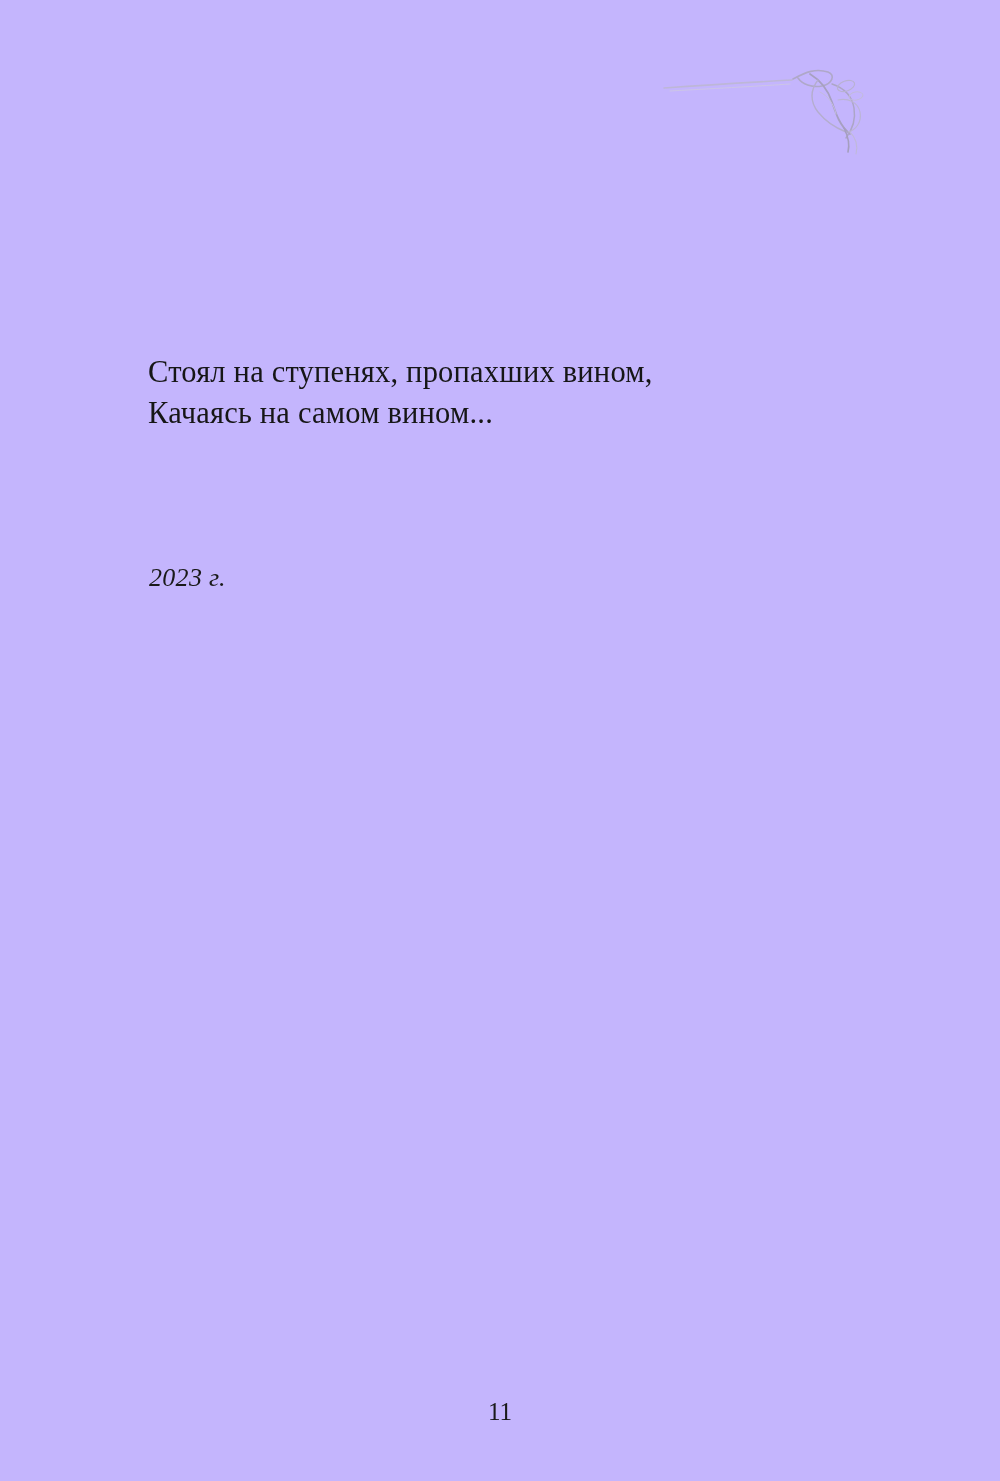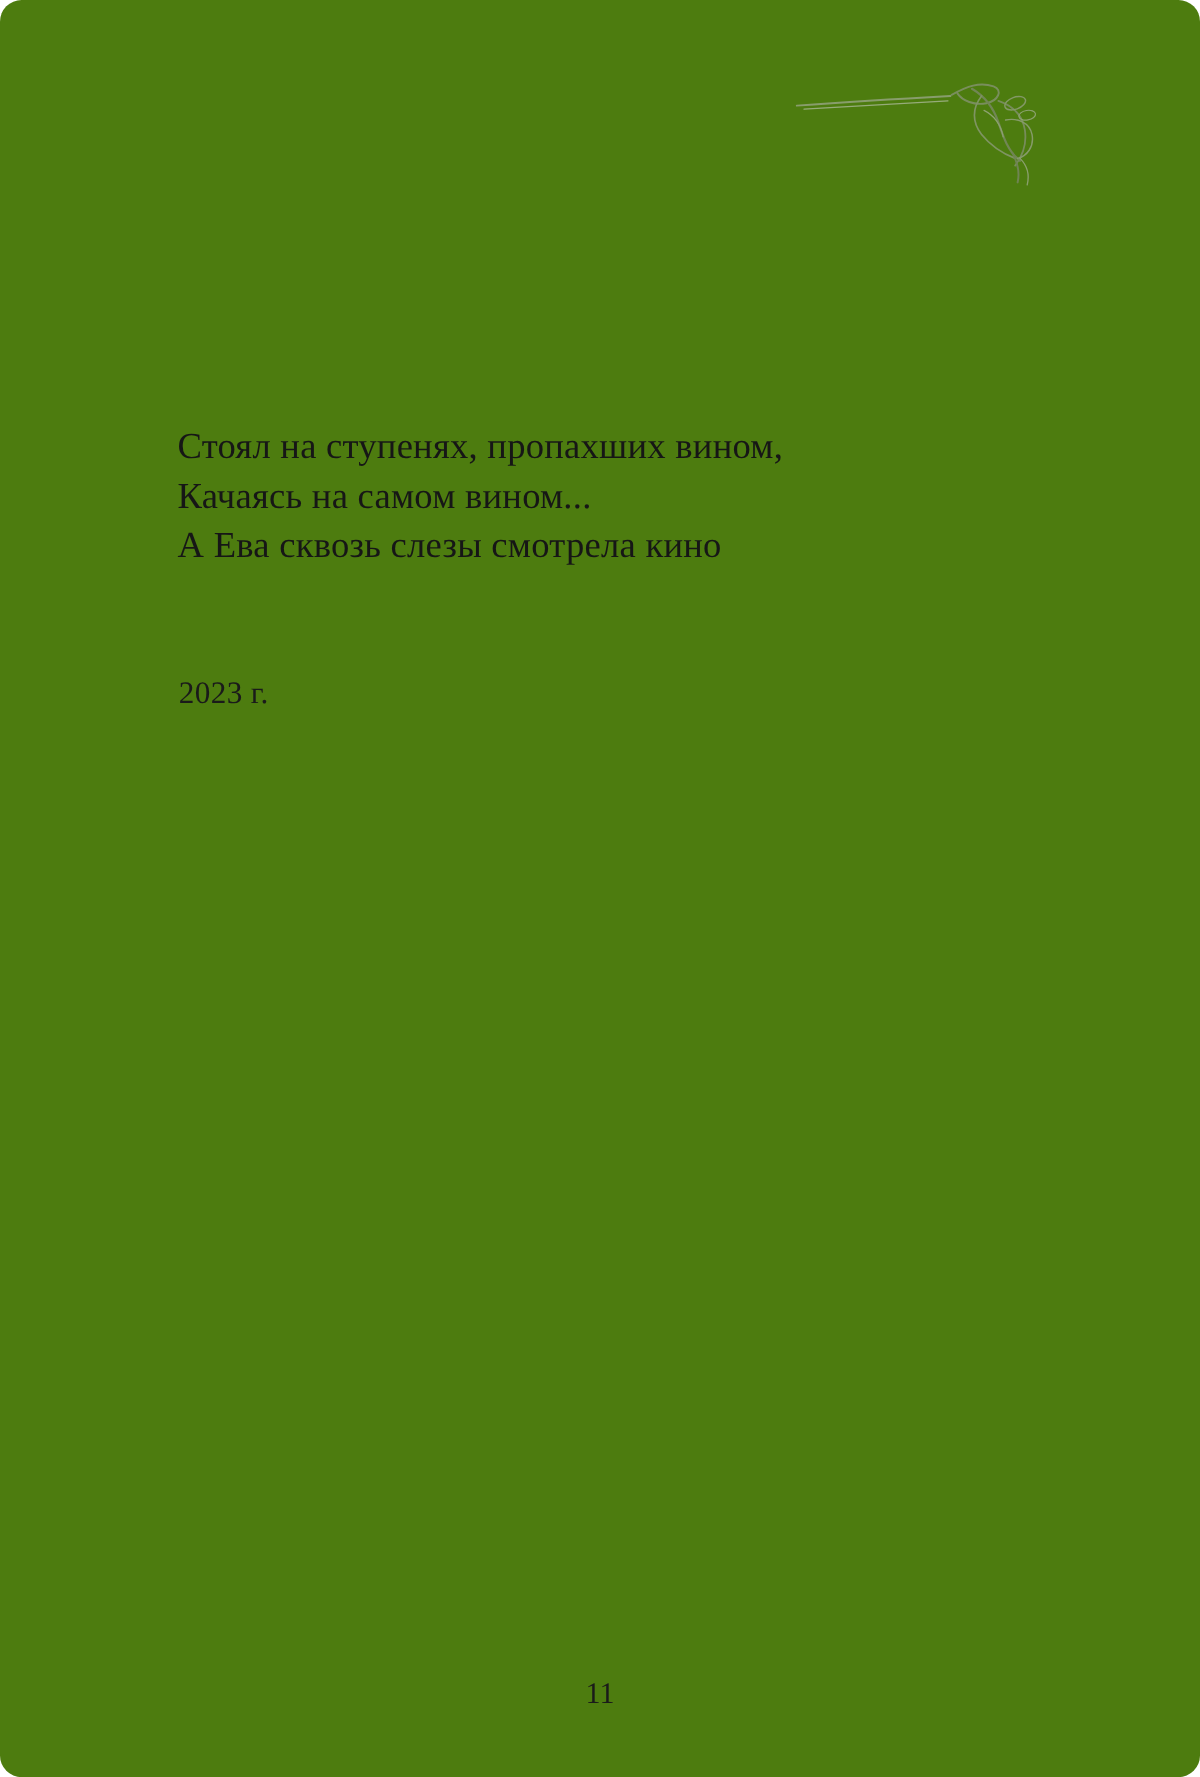--- a/index.html
+++ b/index.html
@@ -12,22 +12,21 @@
     height: 1481px;
     position: relative;
     font-family: "Liberation Serif", serif;
     color: #1a1a1a;
     overflow: hidden;
   }
 
   .page {
     position: absolute;
     inset: 0;
-    background: #4d7c0f;
-    border-radius: 18px;
+    background: #c4b5fd;
   }
 
   
   .ornament {
     position: absolute;
     top: 62px;
     left: 660px;
     width: 240px;
     height: 110px;
     opacity: 0.55;
@@ -49,20 +48,21 @@
     letter-spacing: 0.2px;
     color: #161616;
     white-space: pre;
   }
 
   .date {
     position: absolute;
     left: 149px;
     top: 562px;
     font-family: "Liberation Serif", serif;
+    font-style: italic;
     font-size: 26px;
     line-height: 32px;
     color: #1a1a1a;
     letter-spacing: 0.3px;
   }
 
   .folio {
     position: absolute;
     top: 1398px;
     left: 0;
@@ -91,20 +91,19 @@
       <path d="M190 70 C196 76, 198 84, 196 92" stroke="#bdbdbd" stroke-width="1.1" fill="none" stroke-linecap="round"></path>
       <path d="M160 30 C168 34, 174 42, 176 52" stroke="#c2c2c2" stroke-width="1" fill="none" stroke-linecap="round"></path>
       <ellipse cx="186" cy="24" rx="9" ry="5" fill="none" stroke="#b0b0b0" stroke-width="1.2" transform="rotate(-20 186 24)"></ellipse>
       <ellipse cx="196" cy="34" rx="7" ry="4" fill="none" stroke="#c0c0c0" stroke-width="1" transform="rotate(-10 196 34)"></ellipse>
     </svg>
   </div>
 
   <div class="poem">
     <div class="poem-line">Стоял на ступенях, пропахших вином,</div>
     <div class="poem-line">Качаясь на самом вином...</div>
-    <div class="poem-line">А Ева сквозь слезы смотрела кино</div>
   </div>
 
   <div class="date">2023 г.</div>
 
   <div class="folio">11</div>
 
 </div>
 
 </body></html>

